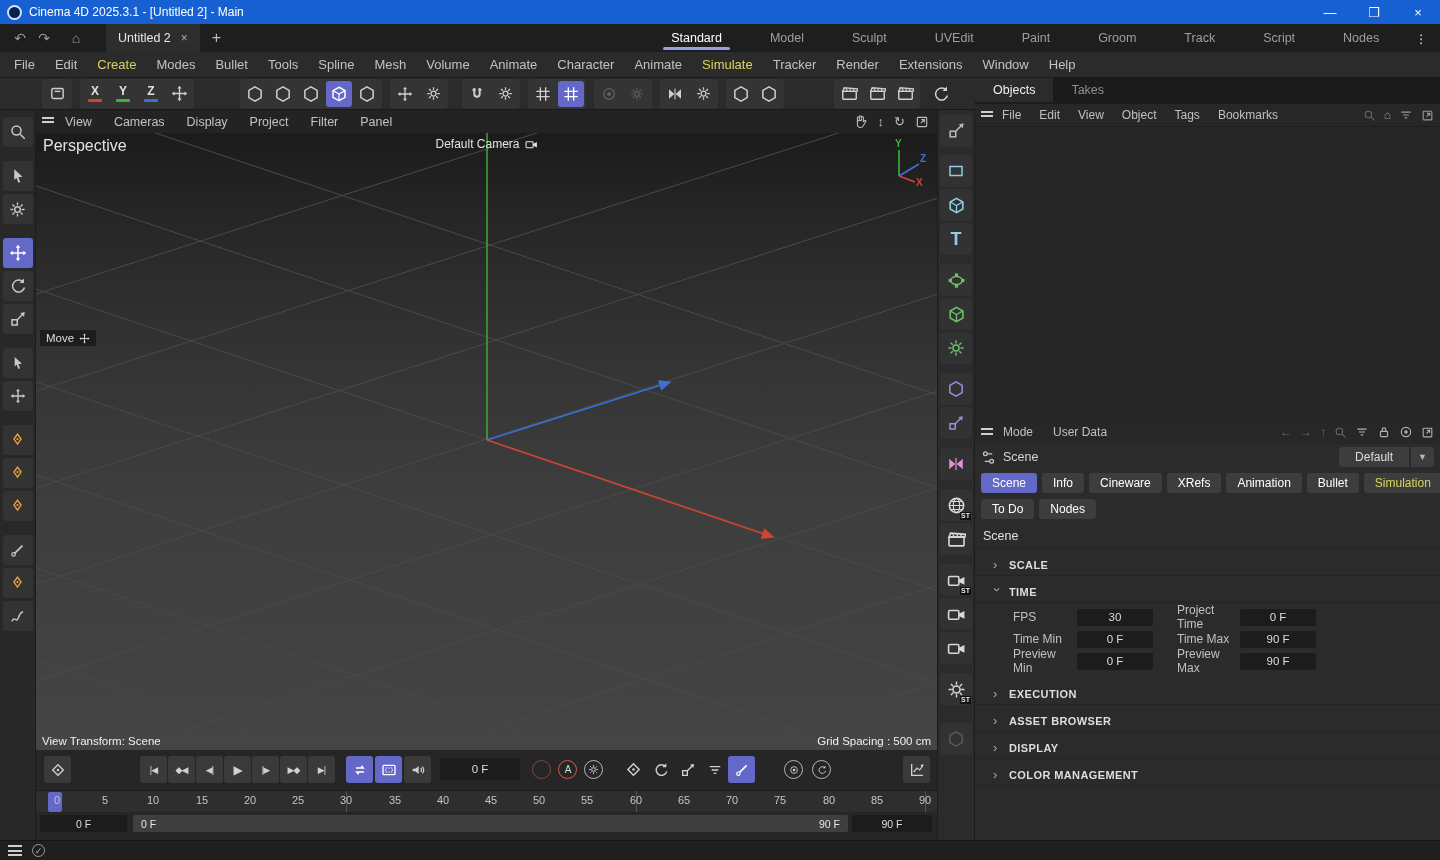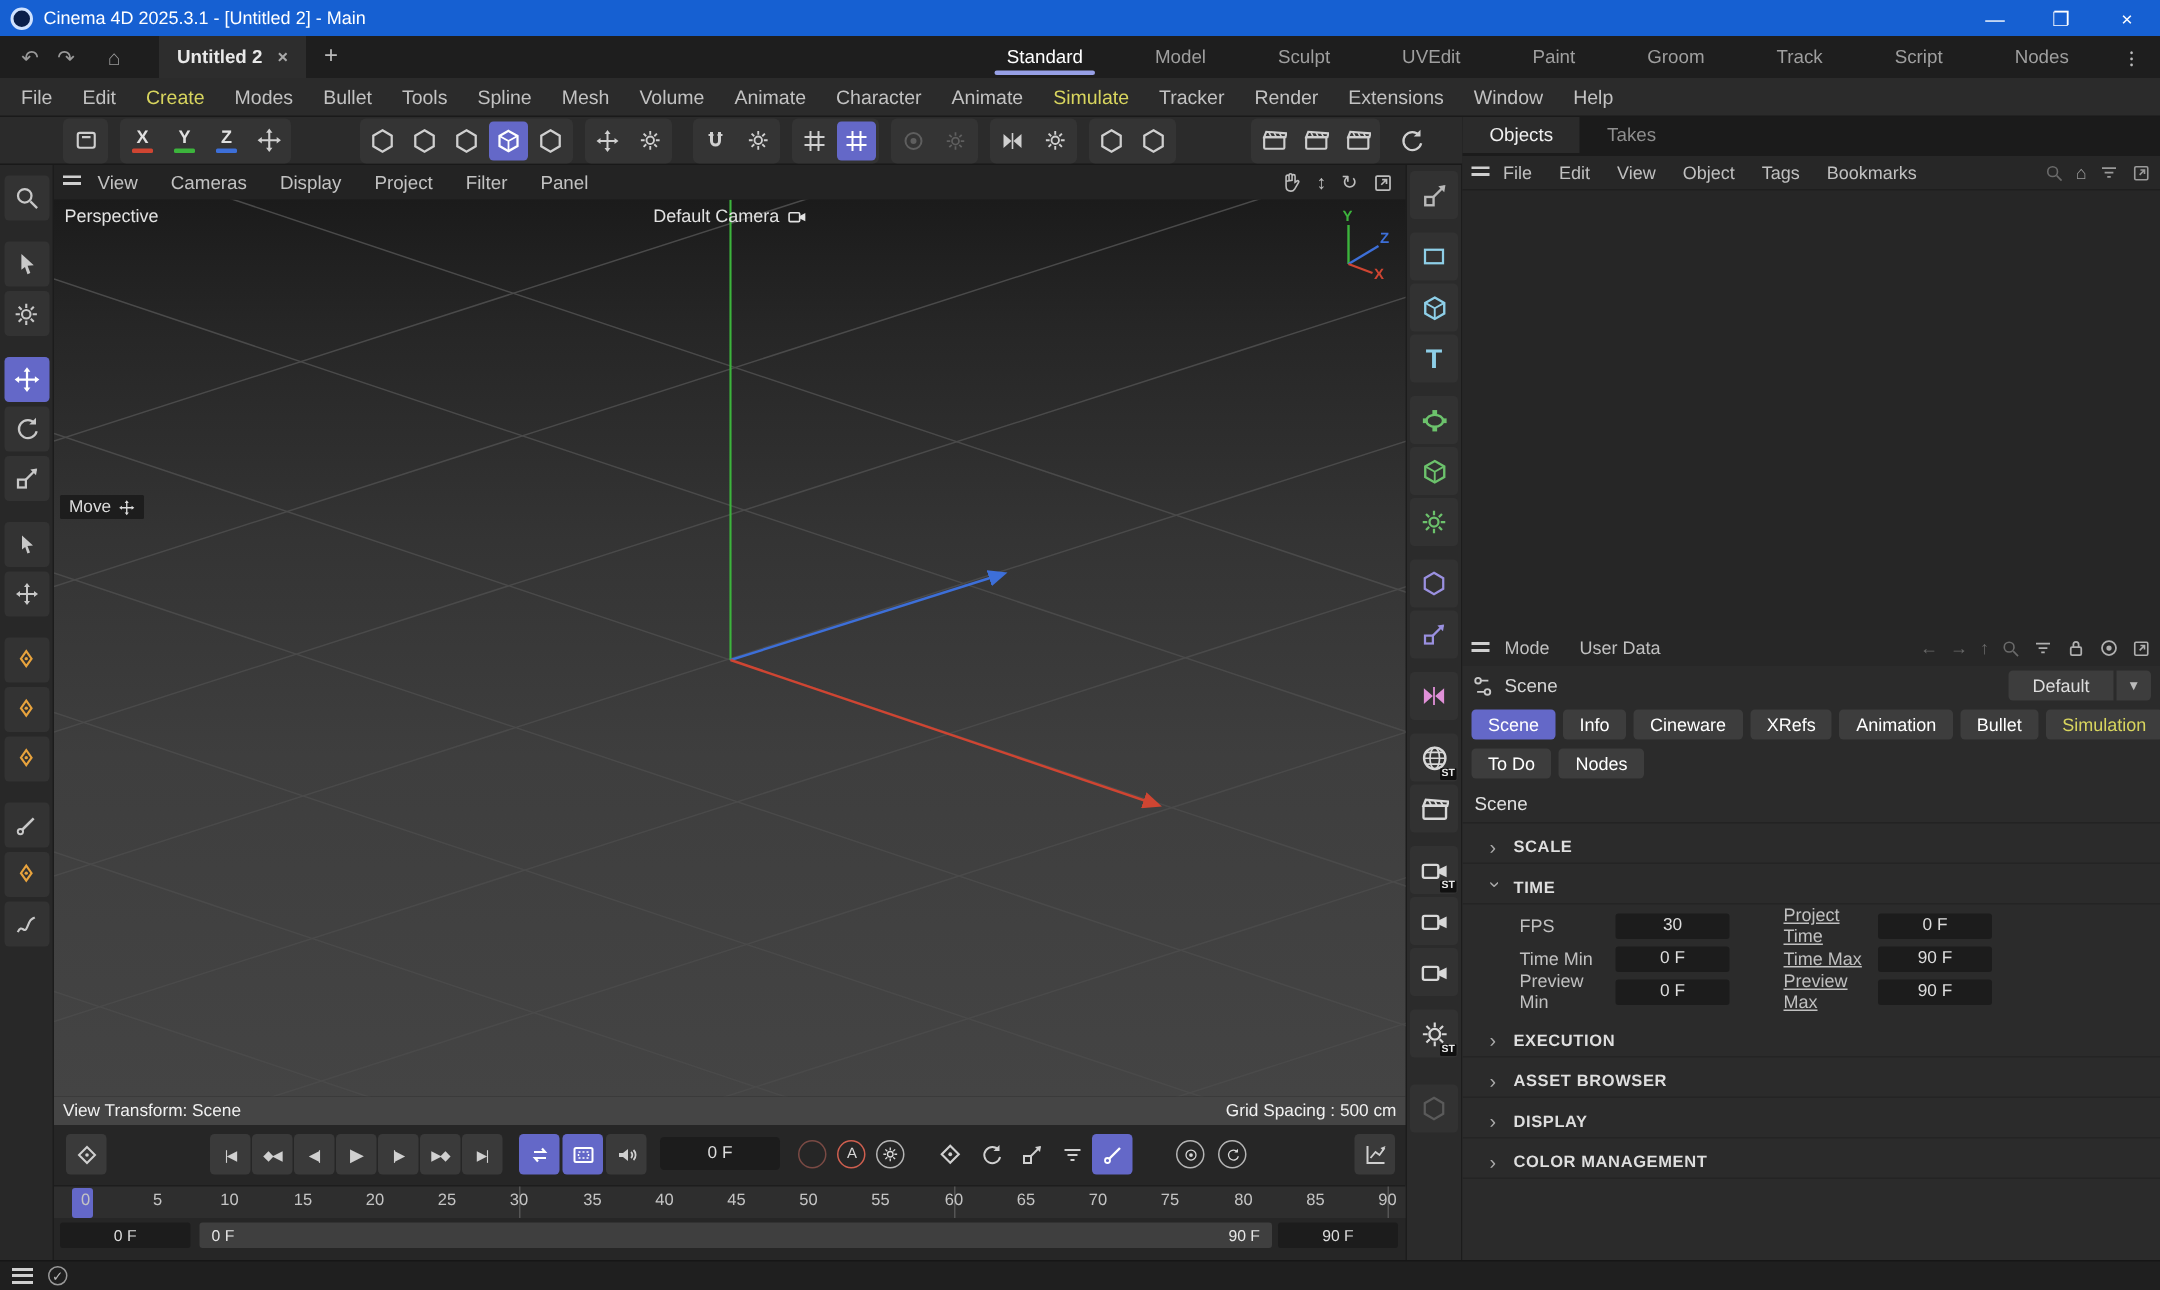--- a/index.html
+++ b/index.html
@@ -11,21 +11,21 @@
   
   .titlebar { height:24px; background:#1660d2; display:flex; align-items:center; color:#fff; flex:0 0 auto; }
   .app-logo { width:15px; height:15px; border-radius:50%; background:#0a1f4a; border:2px solid #cfe2ff; margin:0 7px 0 7px; }
   .titlebar .title { font-size:12px; color:#fff; }
   .win-controls { margin-left:auto; display:flex; height:100%; }
   .win-btn { width:44px; height:100%; display:flex; align-items:center; justify-content:center; font-size:13px; color:#fff; }
 
   
   .tabrow { height:28px; background:#1e1e1e; display:flex; align-items:center; flex:0 0 auto; }
   .tb-ico { width:24px; height:22px; display:flex; align-items:center; justify-content:center; color:#9a9a9a; font-size:14px; }
-  .doc-tab { height:28px; background:#2d2d2d; display:flex; align-items:center; gap:10px; padding:0 12px; margin-left:18px; color:#e8e8e8; font-size:12.5px;font-weight:bold; }
+  .doc-tab { height:28px; background:#2d2d2d; display:flex; align-items:center; gap:10px; padding:0 12px; margin-left:18px; color:#e8e8e8; font-size:12.5px; }
   .doc-tab .x { color:#aaa; font-size:12px; }
   .add-tab { color:#bbb; font-size:16px; padding:0 12px; }
   .layout-tabs { margin-left:auto; display:flex; align-items:center; height:100%; }
   .ltab { padding:0 24px; height:100%; display:flex; align-items:center; color:#9f9f9f; font-size:12.5px; position:relative; }
   .ltab.active { color:#fff; }
   .ltab.active::after { content:""; position:absolute; left:16px; right:16px; bottom:2px; height:3px; background:#97a0e6; border-radius:2px; }
   .ltab-more { padding:0 16px; color:#bbb; font-size:14px; letter-spacing:1px; }
 
   
   .menubar { height:26px; background:#2b2b2b; display:flex; align-items:center; padding-left:4px; border-bottom:1px solid #1a1a1a; flex:0 0 auto; }
@@ -51,21 +51,21 @@
   .rbtn { width:30px; height:30px; margin-top:3px; border-radius:3px; background:#333; display:flex; align-items:center; justify-content:center; color:#c8c8c8; flex:0 0 auto; }
   .rbtn.sel { background:#6468c8; color:#fff; }
   .rbtn.gap { margin-top:14px; }
   .orange { color:#e8a33d; }
 
   .center-col { width:902px; display:flex; flex-direction:column; background:#1f1f1f; border-right:1px solid #1c1c1c; }
   .vp-menu { height:23px; background:#232323; display:flex; align-items:center; gap:0; padding-left:6px; flex:0 0 auto; }
   .vp-menu > span.mi { padding:3px 11px; color:#c2c2c2; font-size:12.5px; }
   .vp-menu .vp-icons { margin-left:auto; display:flex; gap:10px; padding-right:8px; color:#bdbdbd; align-items:center; }
   .vp-canvas { position:relative; height:598px; background:linear-gradient(#1b1b1b, #262626 14%, #343434 38%, #3e3e3e 62%, #444 100%); overflow:hidden; flex:0 0 auto; }
-  .vp-label { position:absolute; left:7px; top:4px; color:#e2e2e2; font-size:12px; }
+  .vp-label { position:absolute; left:7px; top:4px; color:#e2e2e2; font-size:16px; }
   .cam-label { position:absolute; left:50%; transform:translateX(-50%); top:4px; color:#e2e2e2; font-size:12px; display:flex; gap:5px; align-items:center; }
   .move-tip { position:absolute; left:4px; top:197px; background:#1d1d1d; color:#ddd; font-size:11.5px; padding:2px 6px; display:flex; gap:5px; align-items:center; border-radius:1px; }
   .gizmo { position:absolute; right:8px; top:5px; }
   .vp-info { height:19px; background:#454545; display:flex; align-items:center; justify-content:space-between; padding:0 6px; color:#f0f0f0; font-size:11.5px; flex:0 0 auto; }
 
   
   .timeline { height:90px; background:#262626; position:relative; flex:0 0 auto; }
   .transport { position:relative; height:40px; }
   .tr-btn { position:absolute; top:6px; width:27px; height:27px; background:#3a3a3a; border-radius:3px; color:#d0d0d0; display:flex; align-items:center; justify-content:center; font-size:9px; letter-spacing:-1px; }
   .tr-btn.blue { background:#6468c8; color:#fff; }
@@ -111,21 +111,21 @@
   .atab.active { background:#6468c8; color:#fff; }
   .atab.yellow { color:#d8d55e; }
   .attr-title { padding:7px 8px 5px 8px; font-size:12.5px; color:#e0e0e0; border-bottom:1px solid #232323; }
   .sect { height:22px; display:flex; align-items:center; gap:8px; padding-left:18px; border-bottom:1px solid #242424; margin-top:5px; }
   .sect .chev { color:#aaa; font-size:13px; display:inline-block; width:8px; }
   .sect .chev.open { transform:rotate(90deg); }
   .sect .sname { font-size:11px; font-weight:bold; color:#dedede; letter-spacing:0.4px; }
   .frow { display:flex; align-items:center; height:22px; padding-left:38px; font-size:12px; color:#c0c0c0; }
   .frow .l1 { width:64px; }
   .frow .f1 { width:76px; height:17px; background:#1c1c1c; border-radius:2px; color:#ddd; display:flex; align-items:center; justify-content:center; font-size:11.5px; }
-  .frow .l2 { width:63px; margin-left:36px;text-decoration:underline; }
+  .frow .l2 { width:63px; margin-left:24px; }
   .frow .f2 { width:76px; height:17px; background:#1c1c1c; border-radius:2px; color:#ddd; display:flex; align-items:center; justify-content:center; font-size:11.5px; }
 
   
   .footer { height:20px; background:#1f1f1f; border-top:1px solid #161616; display:flex; align-items:center; gap:10px; padding-left:8px; flex:0 0 auto; }
   .hamb { width:14px; height:11px; background:repeating-linear-gradient(#cfcfcf 0 2px, transparent 2px 4.5px); }
   .hamb.sm { width:12px; height:9px; }
   .chk { width:13px; height:13px; border:1.4px solid #9a9a9a; border-radius:50%; color:#b8b8b8; font-size:9px; display:flex; align-items:center; justify-content:center; }
 </style>
 </head>
 <body>

